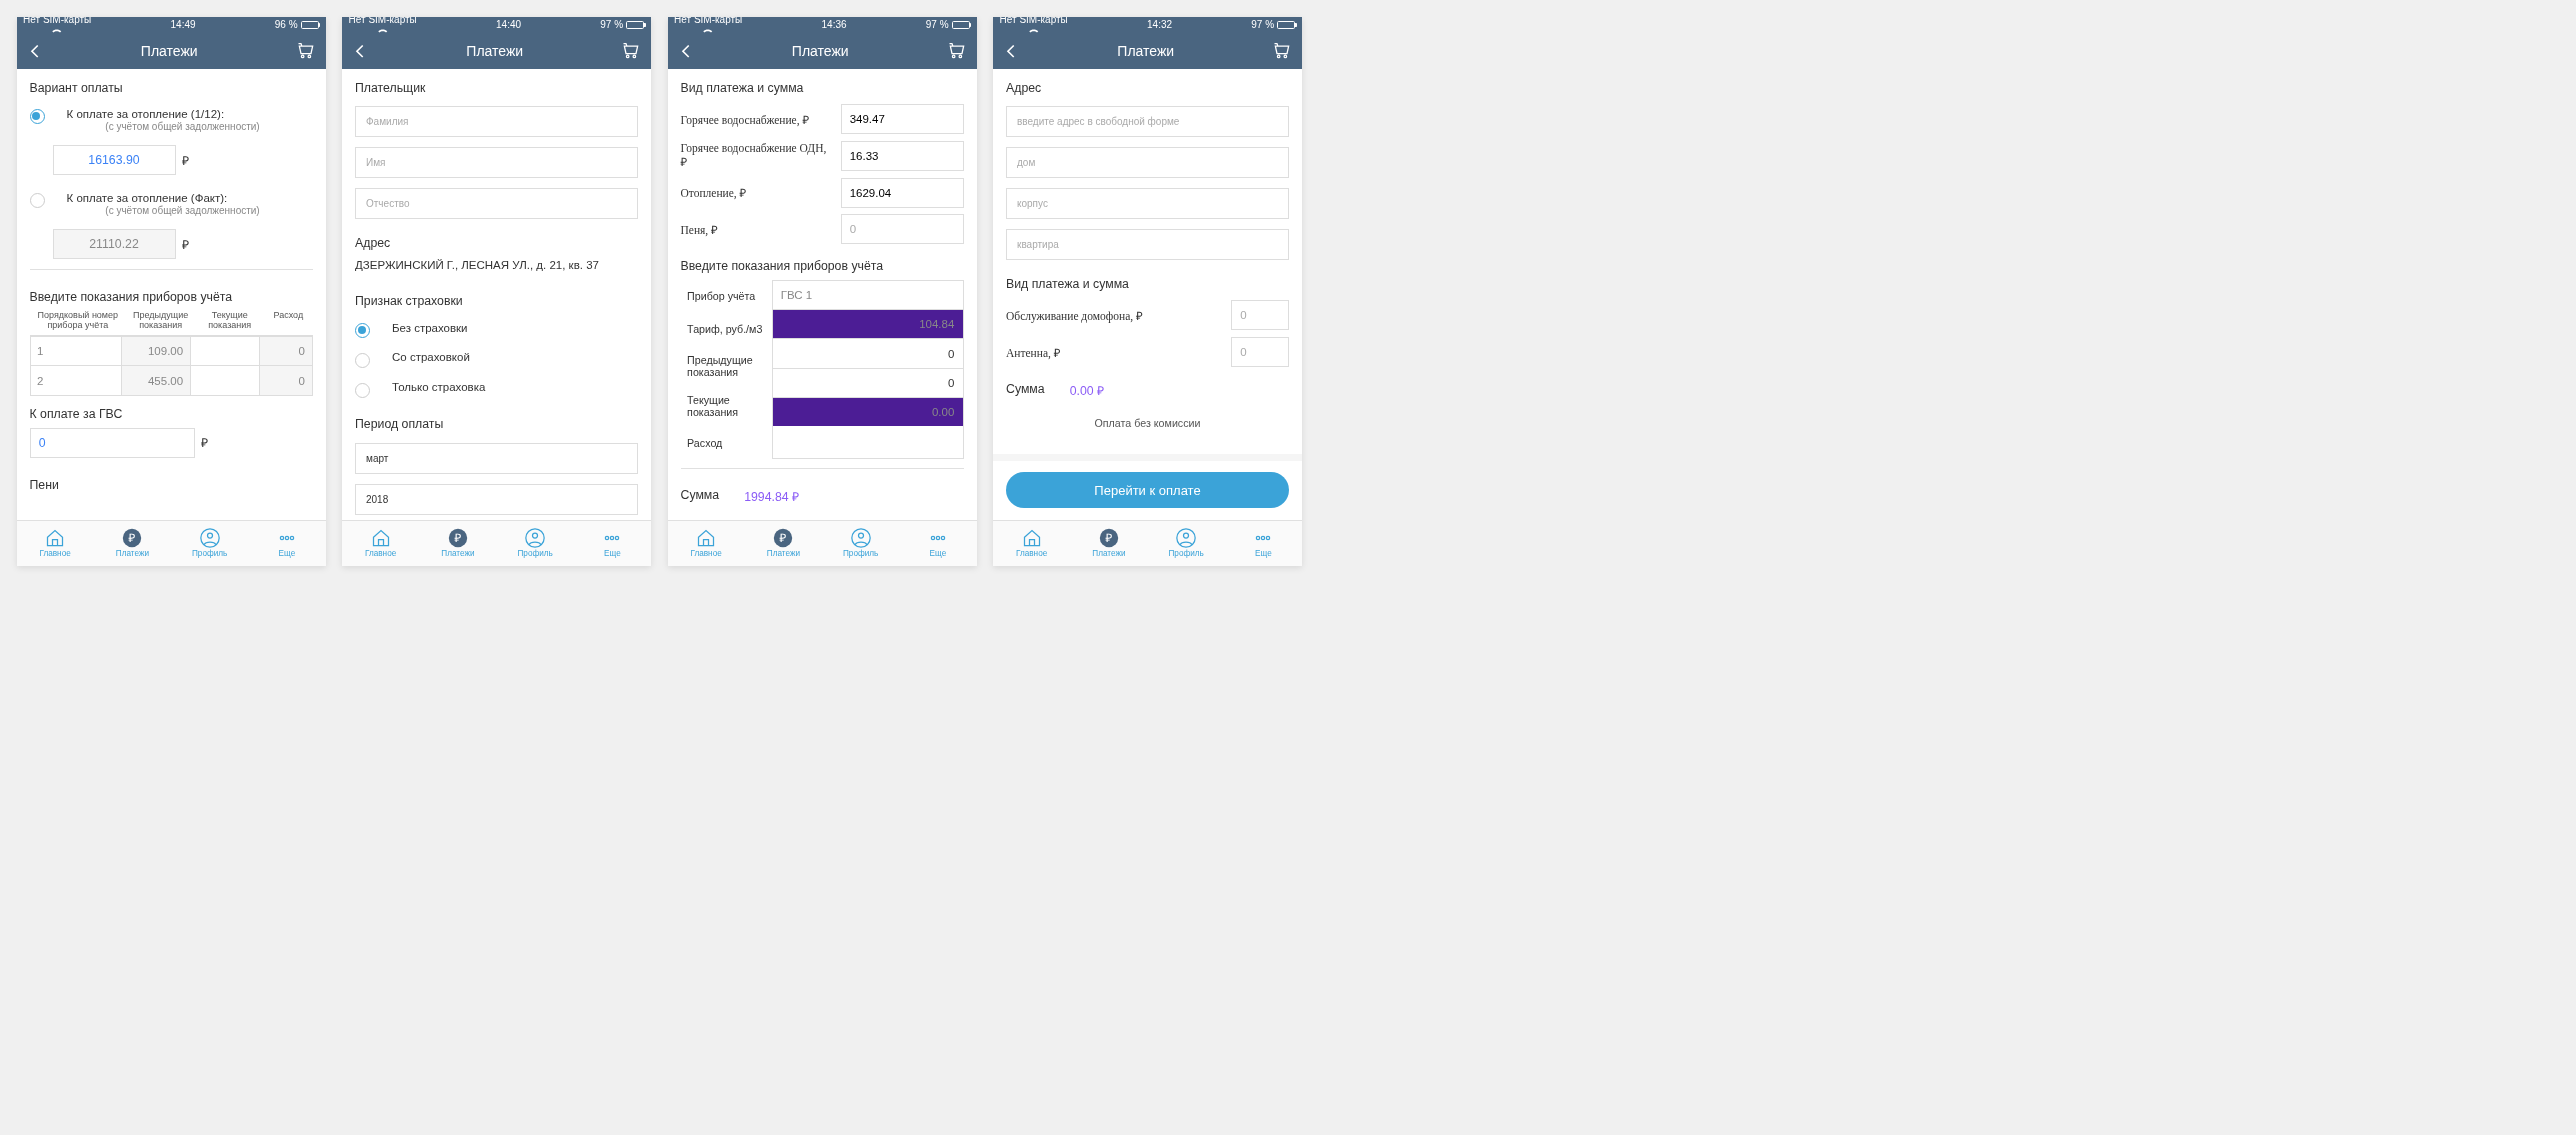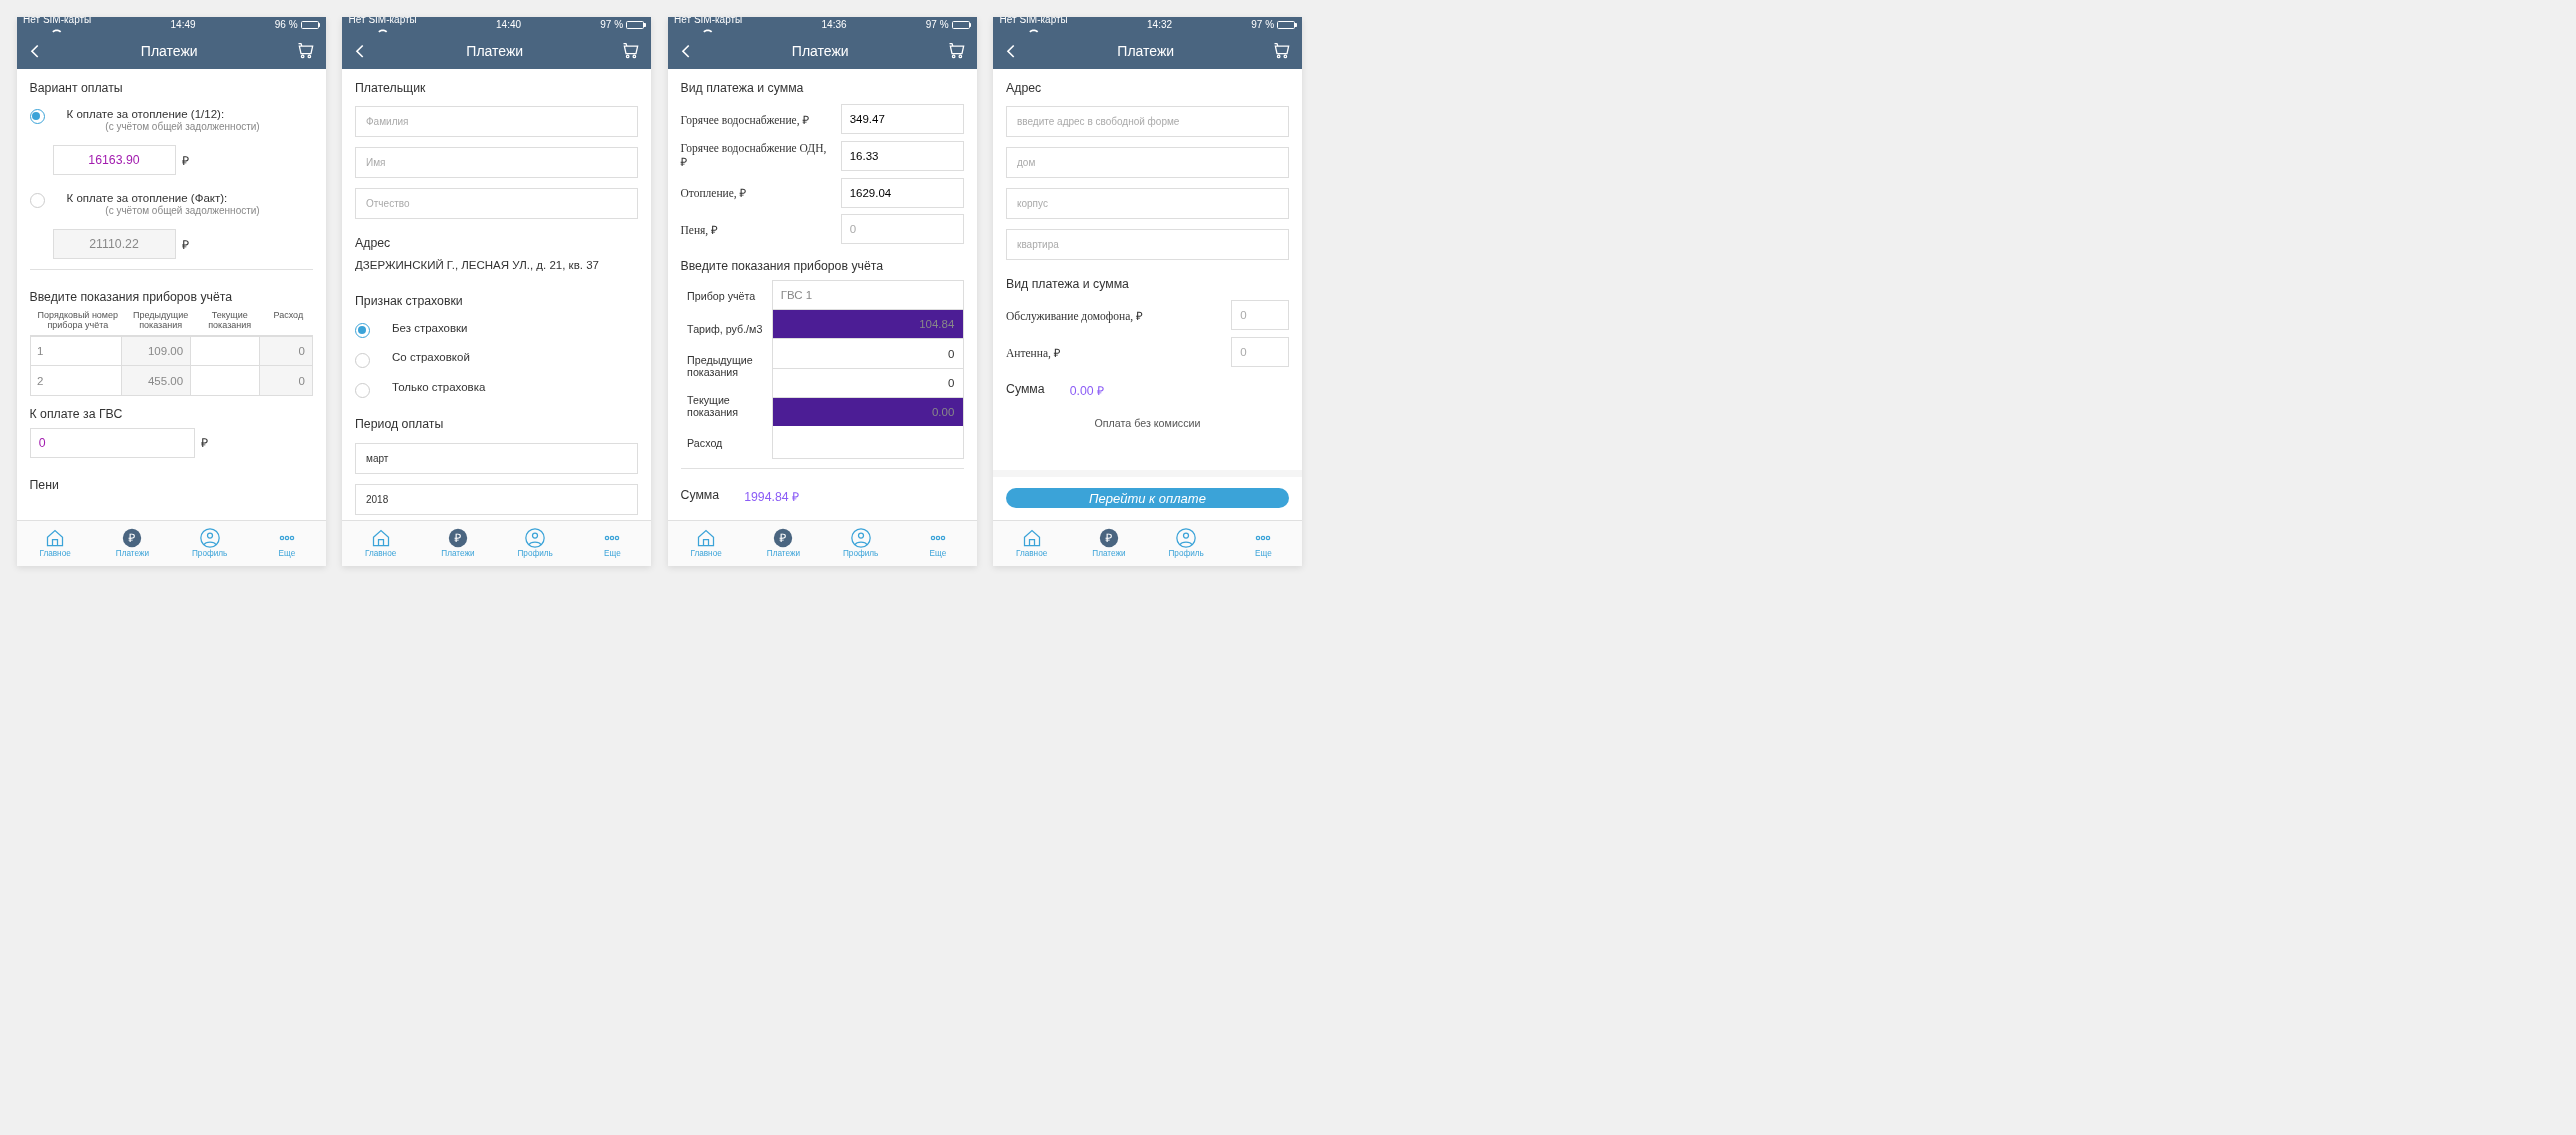--- a/index.html
+++ b/index.html
@@ -18,21 +18,21 @@
 .nav-cart { width: 20px; height: 20px; cursor: pointer; }
 .content { flex: 1; overflow-y: auto; background: #fff; padding: 0; }
 .section-title { font-size: 12.3px; color: #333; padding: 11.5px 13px 6.6px; }
 .sub-note { font-size: 10px; color: #888; padding: 0 13px 8.2px 36px; margin-top: -5px; text-align: center; }
 .radio-row { display: flex; align-items: flex-start; padding: 6.6px 13px 1.6px; gap: 22px; cursor: pointer; }
 .radio { width: 15px; height: 15px; border: 1.6px solid #ccc; border-radius: 50%; flex-shrink: 0; margin-top: 1.6px; position: relative; }
 .radio.selected { border-color: #3ba3d8; }
 .radio.selected::after { content: ''; position: absolute; top: 1.6px; left: 1.6px; width: 8.2px; height: 8.2px; background: #3ba3d8; border-radius: 50%; }
 .radio-label { font-size: 11.5px; color: #333; }
 .amount-box { margin: 5px 13px 10px 36px; display: flex; align-items: center; gap: 6.6px; }
-.amount-input { width: 123px; height: 30px; border: 0.8px solid #ddd; text-align: center; font-size: 12.3px; color: #a21caf; background: #fff; }
+.amount-input { width: 123px; height: 30px; border: 0.8px solid #ddd; text-align: center; font-size: 12.3px; color: #3b82f6; background: #fff; }
 .amount-input.disabled { background: #f5f5f5; color: #888; }
 .ruble { font-size: 12.3px; color: #333; }
 .divider { height: 0.8px; background: #e0e0e0; margin: 8.2px 13px; }
 .table { margin: 0 13px; border: 0.8px solid #ddd; }
 .th1 { flex: 1.4; }
 .th2 { flex: 1; }
 .th3 { flex: 1; }
 .th4 { flex: 0.7; }
 .table-row { display: flex; border-top: 0.8px solid #ddd; }
 .table-row > div { padding: 8.2px 6.6px; font-size: 11.5px; color: #888; text-align: right; }
@@ -47,21 +47,21 @@
 .kv-row { display: flex; align-items: center; padding: 3.3px 13px; gap: 8.2px; }
 .kv-label { flex: 1; font-size: 11.5px; color: #333; font-family: Liberation Serif, serif; }
 .kv-input { width: 123px; height: 30px; border: 0.8px solid #ddd; padding: 0 8.2px; font-size: 11.5px; text-align: left; background: #fff; }
 .meter-label { width: 91px; padding: 8.2px 6.6px; font-size: 10.7px; color: #333; display: flex; align-items: center; }
 .meter-value { flex: 1; padding: 8.2px 8.2px; font-size: 11.5px; text-align: right; color: #333; display: flex; align-items: center; justify-content: flex-end; }
 .meter-value.ro { background: #4c1d95; color: #888; }
 .sum-row { display: flex; padding: 11.5px 13px; gap: 25px; font-size: 12.3px; }
 .sum-label { color: #333; }
 .sum-value { color: #8b5cf6; text-align: center; }
 .no-fee { text-align: center; font-size: 10.7px; color: #555; padding: 6.6px 0 11.5px; }
-.proceed-btn { margin: 11.5px 13px; height: 20px; background: #3ba3d8; color: #fff; border: none; border-radius: 18px; font-size: 13px; cursor: pointer; width: calc(100% - 26px); font-style: italic; }
+.proceed-btn { margin: 11.5px 13px; height: 36px; background: #3ba3d8; color: #fff; border: none; border-radius: 18px; font-size: 13px; cursor: pointer; width: calc(100% - 26px); }
 .tabbar { height: 46px; border-top: 0.8px solid #e0e0e0; display: flex; background: #fafafa; }
 .tab { flex: 1; display: flex; flex-direction: column; align-items: center; justify-content: center; gap: 1.6px; cursor: pointer; }
 .tab-icon { width: 20px; height: 20px; }
 .tab-label { font-size: 8.2px; color: #3ba3d8; }
 .tab.active .tab-icon-circle { fill: #4a6580; }
 .section-gap { height: 6.6px; background: #f5f5f5; }
 .table-header-nb { display: flex; font-size: 9px; color: #555; text-align: center; padding: 0 13px 5px; }
 </style>
 </head>
 <body>

